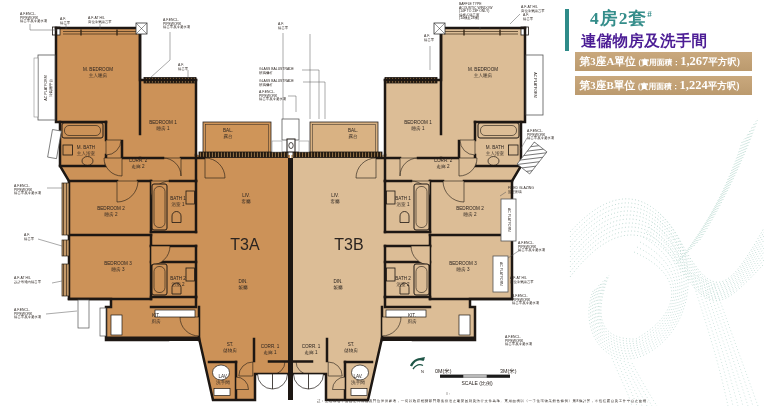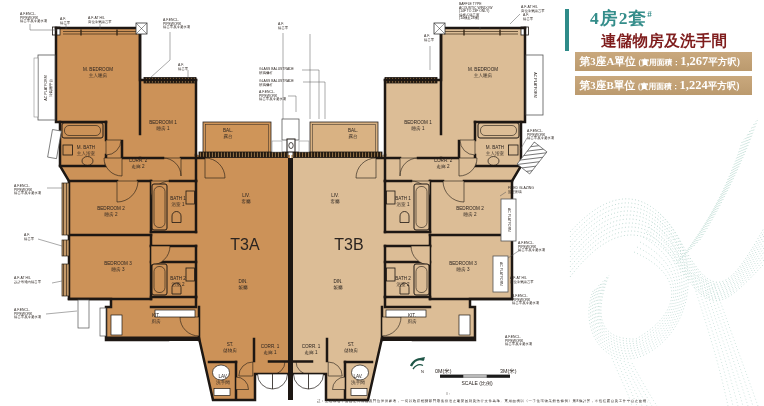--- a/index.html
+++ b/index.html
@@ -436,17 +436,17 @@
  </g>
  <text x="477" y="384.5" font-size="5" text-anchor="middle" class="t">SCALE (比例)</text>
  <text x="446" y="395" font-size="3.6" fill="#666" class="t"># :</text>
  <text x="317" y="402" font-size="3.4" fill="#666" letter-spacing="0.6" class="t">註：上述樓層平面圖之間隔牆及門位僅供參考，一切以政府相關部門最後批准之建築圖則及法律文件為準。實用面積以《一手住宅物業銷售條例》第8條計算，不包括露台及工作平台之面積。</text>
 </g>
 
 </svg>
 
 <div style="position:absolute;left:565px;top:9px;width:3.5px;height:42px;background:#2e8b89;"></div>
 <div style="position:absolute;left:579px;top:6px;color:#348d8a;font-family:'Liberation Serif',serif;font-weight:bold;font-size:17.5px;letter-spacing:1.2px;margin-left:11px;">4房2套<span style="font-size:9px;vertical-align:super;">#</span></div>
-<div style="position:absolute;left:601px;top:31px;color:#7f1d1d;font-family:'Liberation Serif',serif;font-weight:bold;font-size:15.5px;letter-spacing:0.3px;">連儲物房及洗手間</div>
+<div style="position:absolute;left:581px;top:31px;color:#4c1d95;font-family:'Liberation Serif',serif;font-weight:bold;font-size:15.5px;letter-spacing:0.3px;">連儲物房及洗手間</div>
 <div style="position:absolute;left:575px;top:52px;width:177px;height:18.5px;background:linear-gradient(#c9a87d,#bb9a6e);color:#fff;font-family:'Liberation Serif',serif;font-weight:bold;font-size:10.8px;line-height:18.5px;padding-left:4.5px;box-sizing:border-box;white-space:nowrap;">第3座A單位 <span style="font-size:7.8px;">(實用面積：</span><span style="font-size:12.5px;">1,267</span><span style="font-size:9.5px;">平方呎)</span></div>
 <div style="position:absolute;left:575px;top:76px;width:177px;height:18.5px;background:linear-gradient(#c9a87d,#bb9a6e);color:#fff;font-family:'Liberation Serif',serif;font-weight:bold;font-size:10.8px;line-height:18.5px;padding-left:4.5px;box-sizing:border-box;white-space:nowrap;">第3座B單位 <span style="font-size:7.8px;">(實用面積：</span><span style="font-size:12.5px;">1,224</span><span style="font-size:9.5px;">平方呎)</span></div>
 
 </div>
 
 </body></html>

